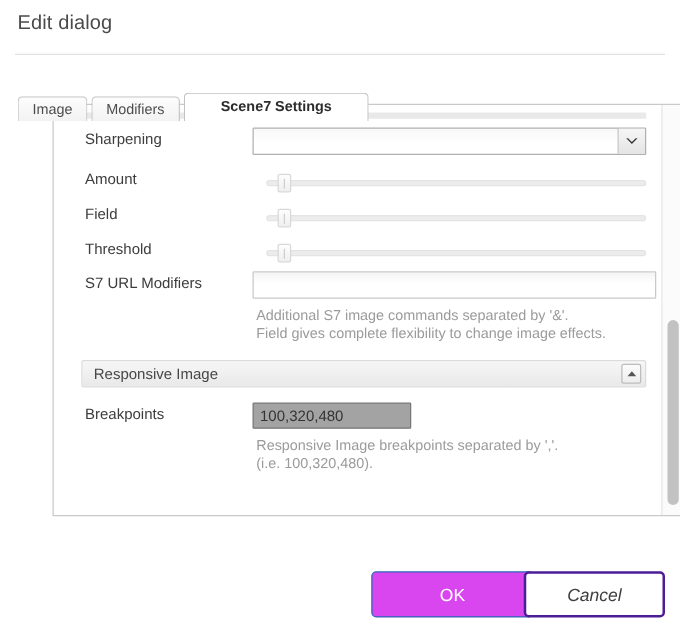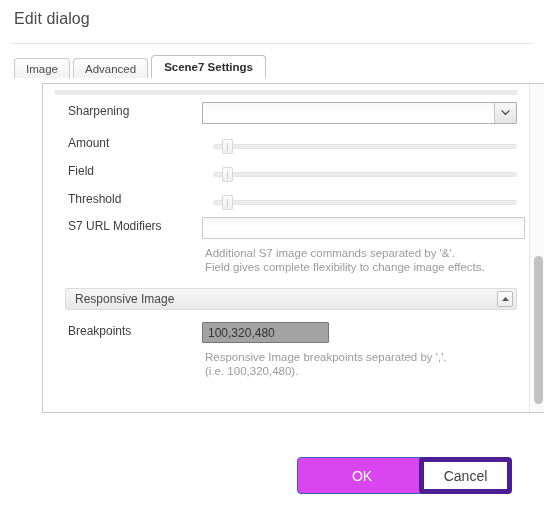--- a/index.html
+++ b/index.html
@@ -32,21 +32,21 @@
     top: 43px;
     width: 520px;
     height: 1px;
     background: #e2e2e2;
   }
 
   
   .tab-strip {
     position: absolute;
     left: 14px;
-    top: 56px;
+    top: 75px;
     height: 22px;
     display: flex;
     align-items: flex-end;
     z-index: 5;
   }
   .tab {
     height: 20px;
     line-height: 20px;
     padding: 0 11px;
     margin-right: 3px;
@@ -62,21 +62,21 @@
   }
   .tab.active {
     height: 23px;
     line-height: 22px;
     font-weight: bold;
     color: #2d2d2d;
     background: #ffffff;
     border-color: #c2c2c2;
     position: relative;
     z-index: 6;
-    padding: 0 12px;
+    padding: 0 29px;
   }
 
   
   .panel {
     position: absolute;
     left: 14px;
     top: 83px;
     width: 504px;
     height: 330px;
     background: #ffffff;
@@ -294,35 +294,36 @@
     left: 297px;
     top: 457px;
     width: 130px;
     background: #d946ef;
     color: #ffffff;
     border: 1px solid #2a66b8;
   }
   .btn-cancel {
     left: 419px;
     top: 457px;
-    width: 93px;
+    width: 113px;
     background: #ffffff;
     color: #3f3f3f;
-    border: 5px solid #4c1d95;
+    border: 2px solid #4c1d95;
+    font-style: italic;
   }
 </style>
 </head>
 <body>
 
 <div class="dialog-title">Edit dialog</div>
 <div class="title-rule"></div>
 
 <div class="tab-strip">
   <div class="tab">Image</div>
-  <div class="tab">Advanced</div>
+  <div class="tab">Modifiers</div>
   <div class="tab active">Scene7 Settings</div>
 </div>
 
 <div class="panel">
 
   <div class="panel-body">
     <div class="panel-topbar"></div>
 
     <div class="row" style="top:18px;">
       <div class="row-label">Sharpening</div>

